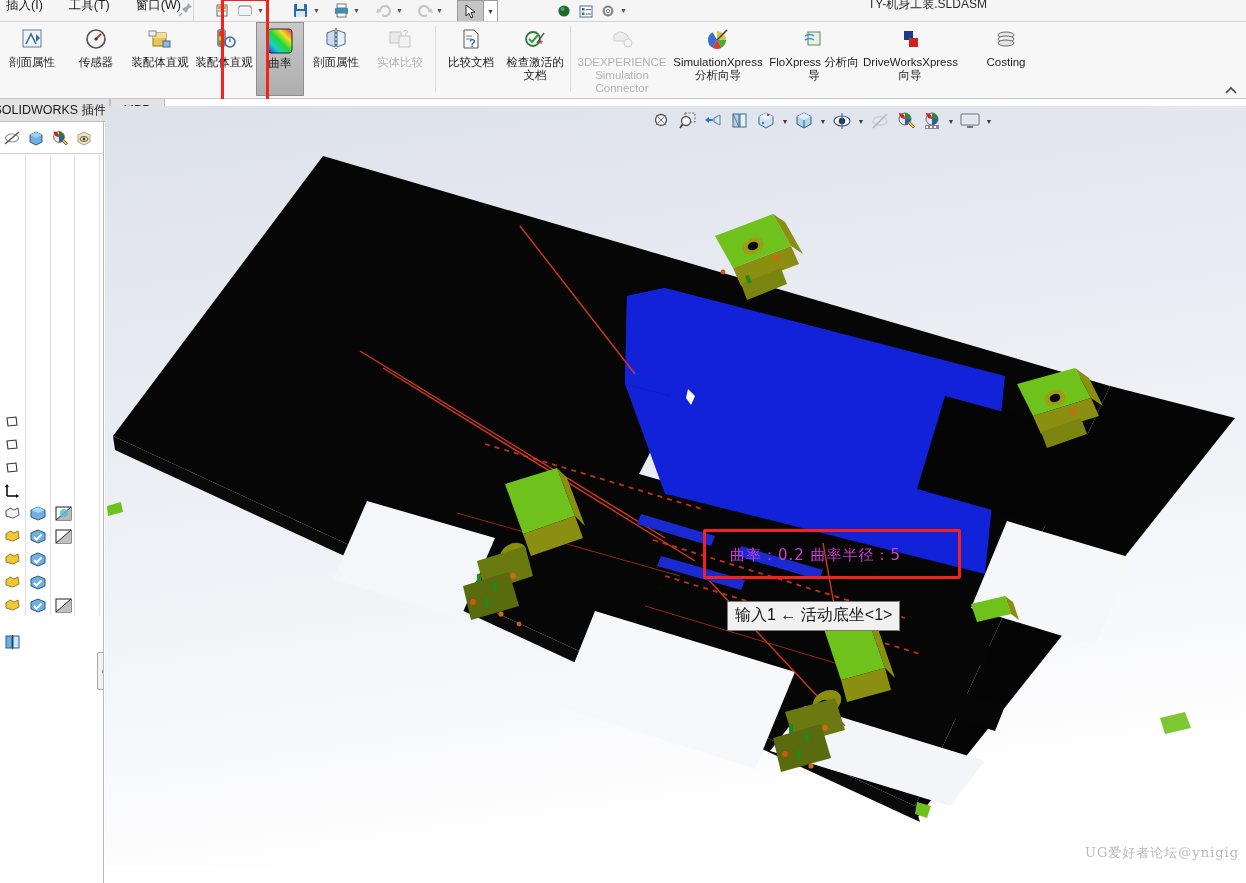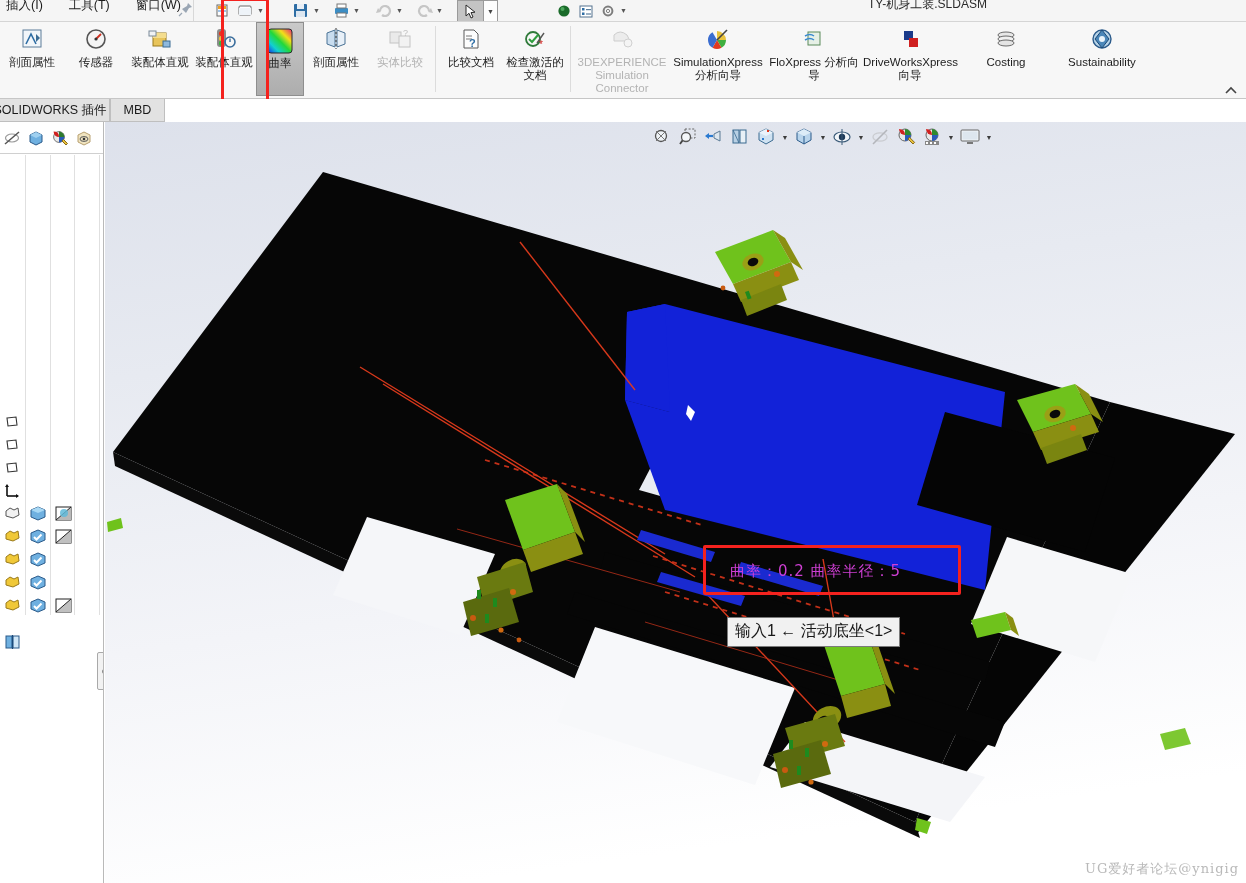--- a/index.html
+++ b/index.html
@@ -126,21 +126,21 @@
     position: absolute; left: 97px; top: 530px; width: 18px; height: 38px;
     background: #f2f2f2; border: 1px solid #a9a9a9; border-radius: 2px 0 0 2px;
   }
   .lp-splitter .dot {
     position:absolute; left: 4px; top: 16px; width: 7px; height: 5px;
     border: 1px solid #8a8a8a; border-radius: 50%; background:#e6e6e6;
   }
 
   
   .graphics {
-    position: absolute; left: 105px; top: 122px; width: 1141px; height: 761px;
+    position: absolute; left: 105px; top: 106px; width: 1141px; height: 761px;
     background: linear-gradient(172deg, #dde1eb 0%, #e7eaf1 28%, #f3f4f8 58%, #ffffff 88%);
     overflow: hidden;
   }
   .hud {
     position: absolute; left: 545px; top: 0px; height: 30px;
     display: flex; align-items: center; gap: 2px; z-index: 30;
   }
   .hud .h-ic { width: 24px; height: 24px; display:flex;align-items:center;justify-content:center; }
   .hud .h-car { width: 10px; height: 24px; display:flex;align-items:center;justify-content:center;
                 font-size: 7px; color: #3c3c3c; }
@@ -461,30 +461,20 @@
         <span class="ic">
           <svg width="28" height="26" viewBox="0 0 28 26">
             <ellipse cx="14" cy="8" rx="8" ry="3" fill="#e8e8e8" stroke="#6a6a6a"></ellipse>
             <ellipse cx="14" cy="12" rx="8" ry="3" fill="#f0f0f0" stroke="#6a6a6a"></ellipse>
             <ellipse cx="14" cy="16" rx="8" ry="3" fill="#e4e4e4" stroke="#6a6a6a"></ellipse>
           </svg>
         </span>
         <span class="lbl">Costing</span>
       </div>
 
-      <div class="rb wide">
-        <span class="ic">
-          <svg width="28" height="26" viewBox="0 0 28 26">
-            <circle cx="14" cy="12" r="9" fill="#b8d4e8" stroke="#2a5a8a" stroke-width="1.4"></circle>
-            <path d="M14 3 l7 9 l-7 9 l-7 -9 z" fill="#4a86b8" stroke="#1c4a78"></path>
-            <circle cx="14" cy="12" r="3" fill="#e8f2fa"></circle>
-          </svg>
-        </span>
-        <span class="lbl">Sustainability</span>
-      </div>
 
       <span class="ribbon-collapse">
         <svg width="14" height="10" viewBox="0 0 14 10">
             <path d="M2 7 L7 2 L12 7" stroke="#444" stroke-width="1.6" fill="none"></path>
           </svg>
       </span>
     </div>
   </div>
 
   <div class="annot-rect" style="left:221px; top:-2px; width:48px; height:107px;"></div>

